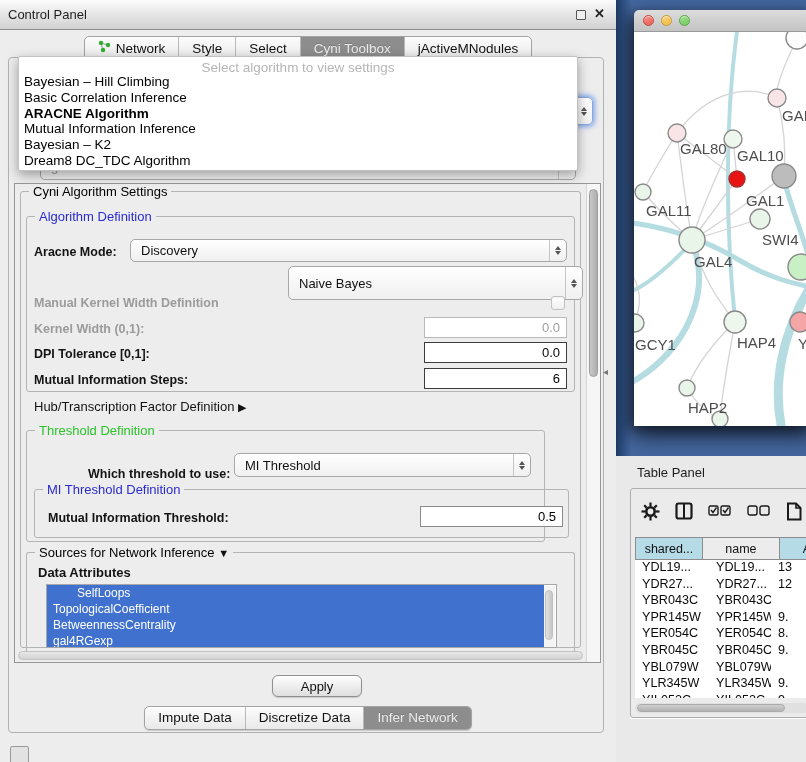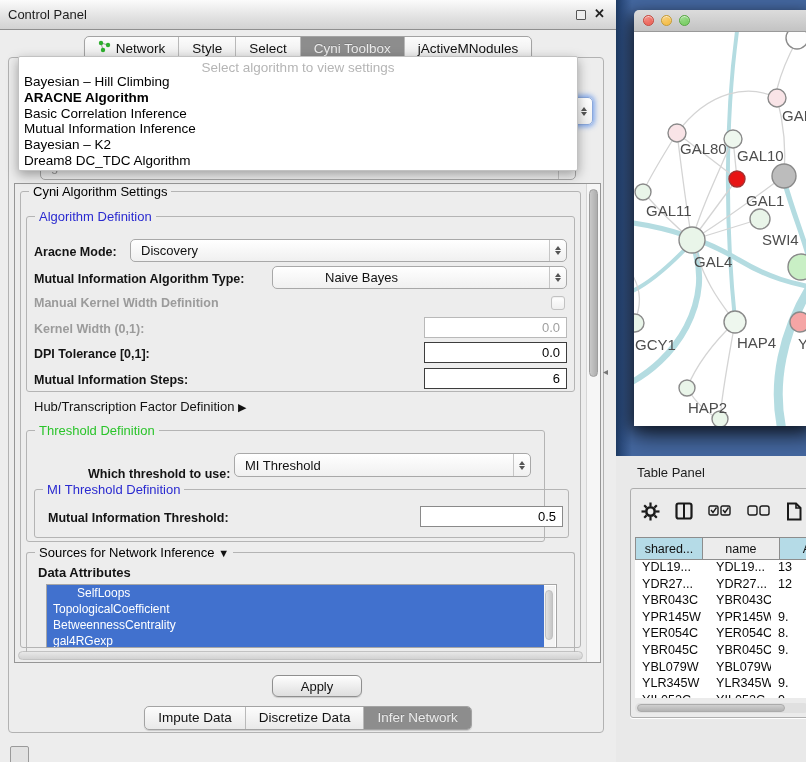--- a/index.html
+++ b/index.html
@@ -166,22 +166,22 @@
     <span class="stepper">
         <i></i>
         <b></b>
       </span>
   </div>
 
   <div class="abs" id="popup">
     <div id="popup-head">Select algorithm to view settings</div>
     <div id="popup-items">
         <div class="pop-item">Bayesian – Hill Climbing</div>
+        <div class="pop-item">Basic Correlation Inference</div>
         <div class="pop-item bold">ARACNE Algorithm</div>
-        <div class="pop-item">Basic Correlation Inference</div>
         <div class="pop-item">Mutual Information Inference</div>
         <div class="pop-item">Bayesian – K2</div>
         <div class="pop-item">Dream8 DC_TDC Algorithm</div>
       </div>
   </div>
 
   <div class="abs" id="scrollpane">
     <div id="vscroll">
         <div id="vthumb"></div>
       </div>
@@ -198,22 +198,21 @@
     <span class="legend" id="algdef-legend" style="color: rgb(42, 42, 208);">Algorithm Definition</span>
   </div>
   <span class="lbl" style="left:34px; top:245px;">Aracne Mode:</span>
   <div class="abs combo" style="left:130px; top:239px; width:437px; height:23px;">
     <span class="val">Discovery</span>
     <span class="stepper">
         <i></i>
         <b></b>
       </span>
   </div>
-  <span class="lbl" style="left:34px; top:272px;">Mutual Information Algorithm Type:</span>
-  <div class="abs combo" style="left:272px; top:266px; width:295px; height:23px;padding-left:42px;">
+  <div class="abs combo" style="left:288px; top:266px; width:295px; height:34px;">
     <span class="val">Naive Bayes</span>
     <span class="stepper">
         <i></i>
         <b></b>
       </span>
   </div>
   <span class="lbl dis" style="left:34px; top:296px;">Manual Kernel Width Definition</span>
   <span class="checkbox" style="left:551px; top:296px;"></span>
   <span class="lbl dis" style="left:34px; top:322px;">Kernel Width (0,1):</span>
   <span class="field" style="left:424px; top:317px; width:143px; height:21px;">0.0</span>

